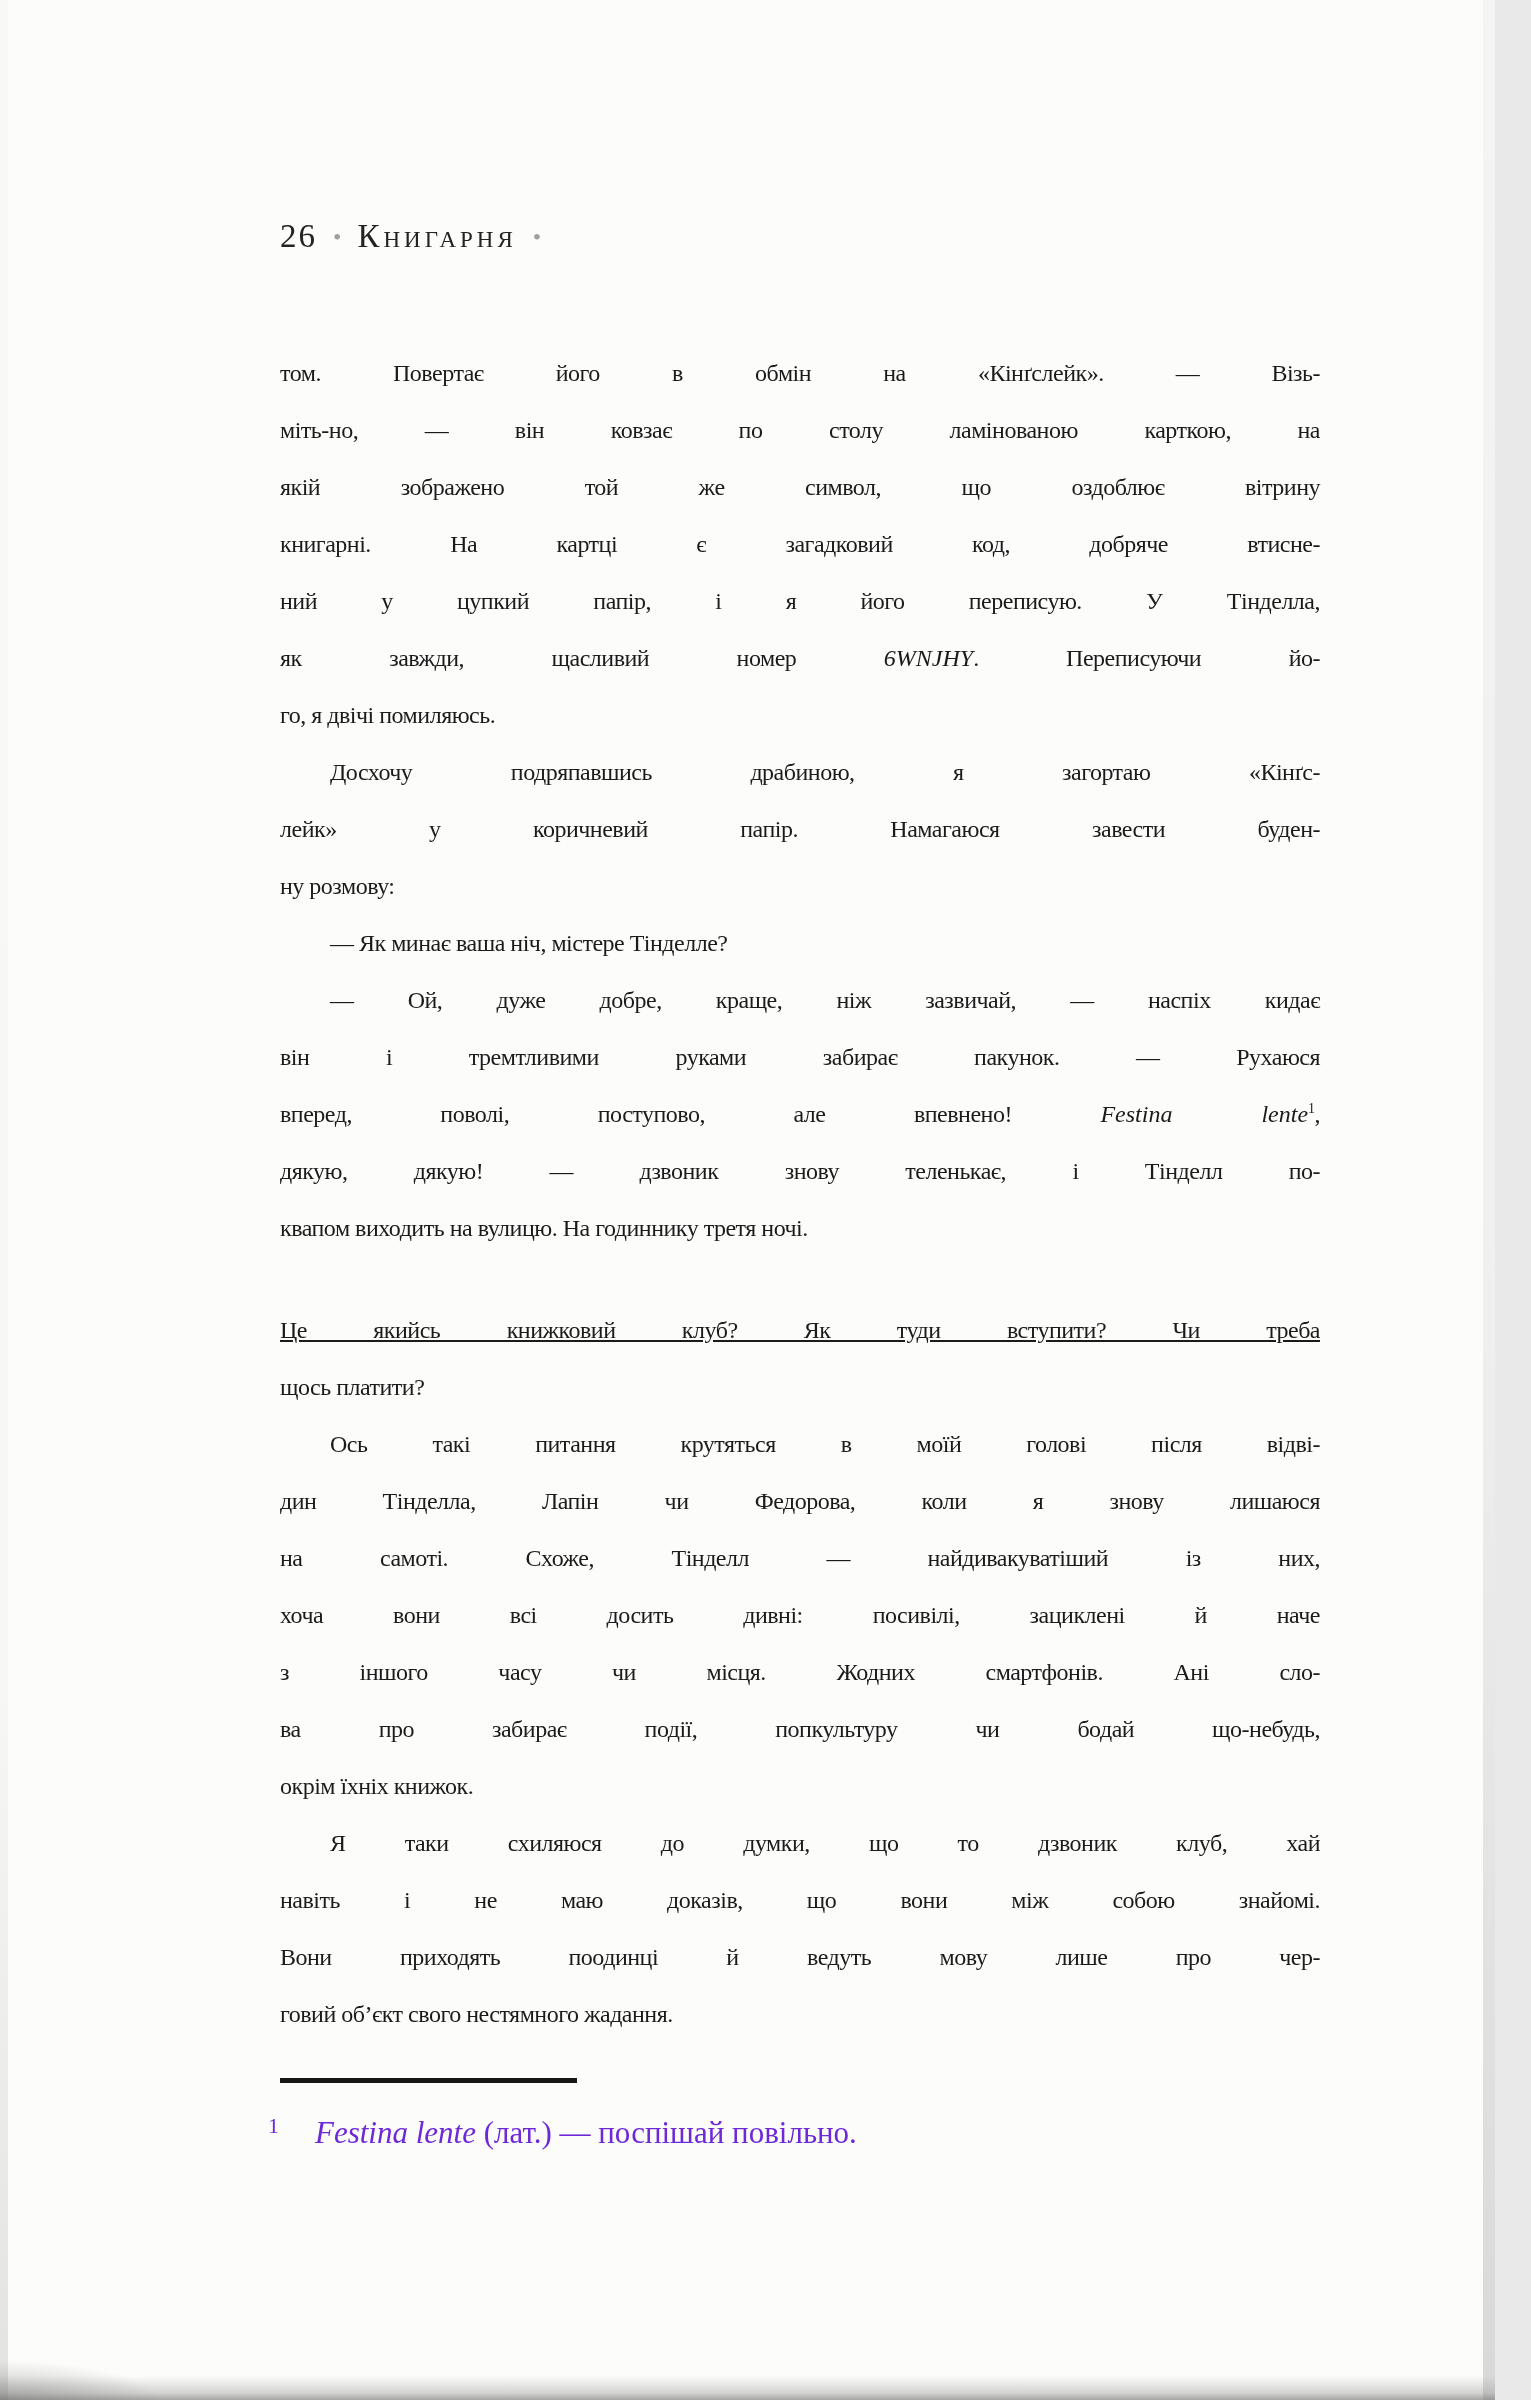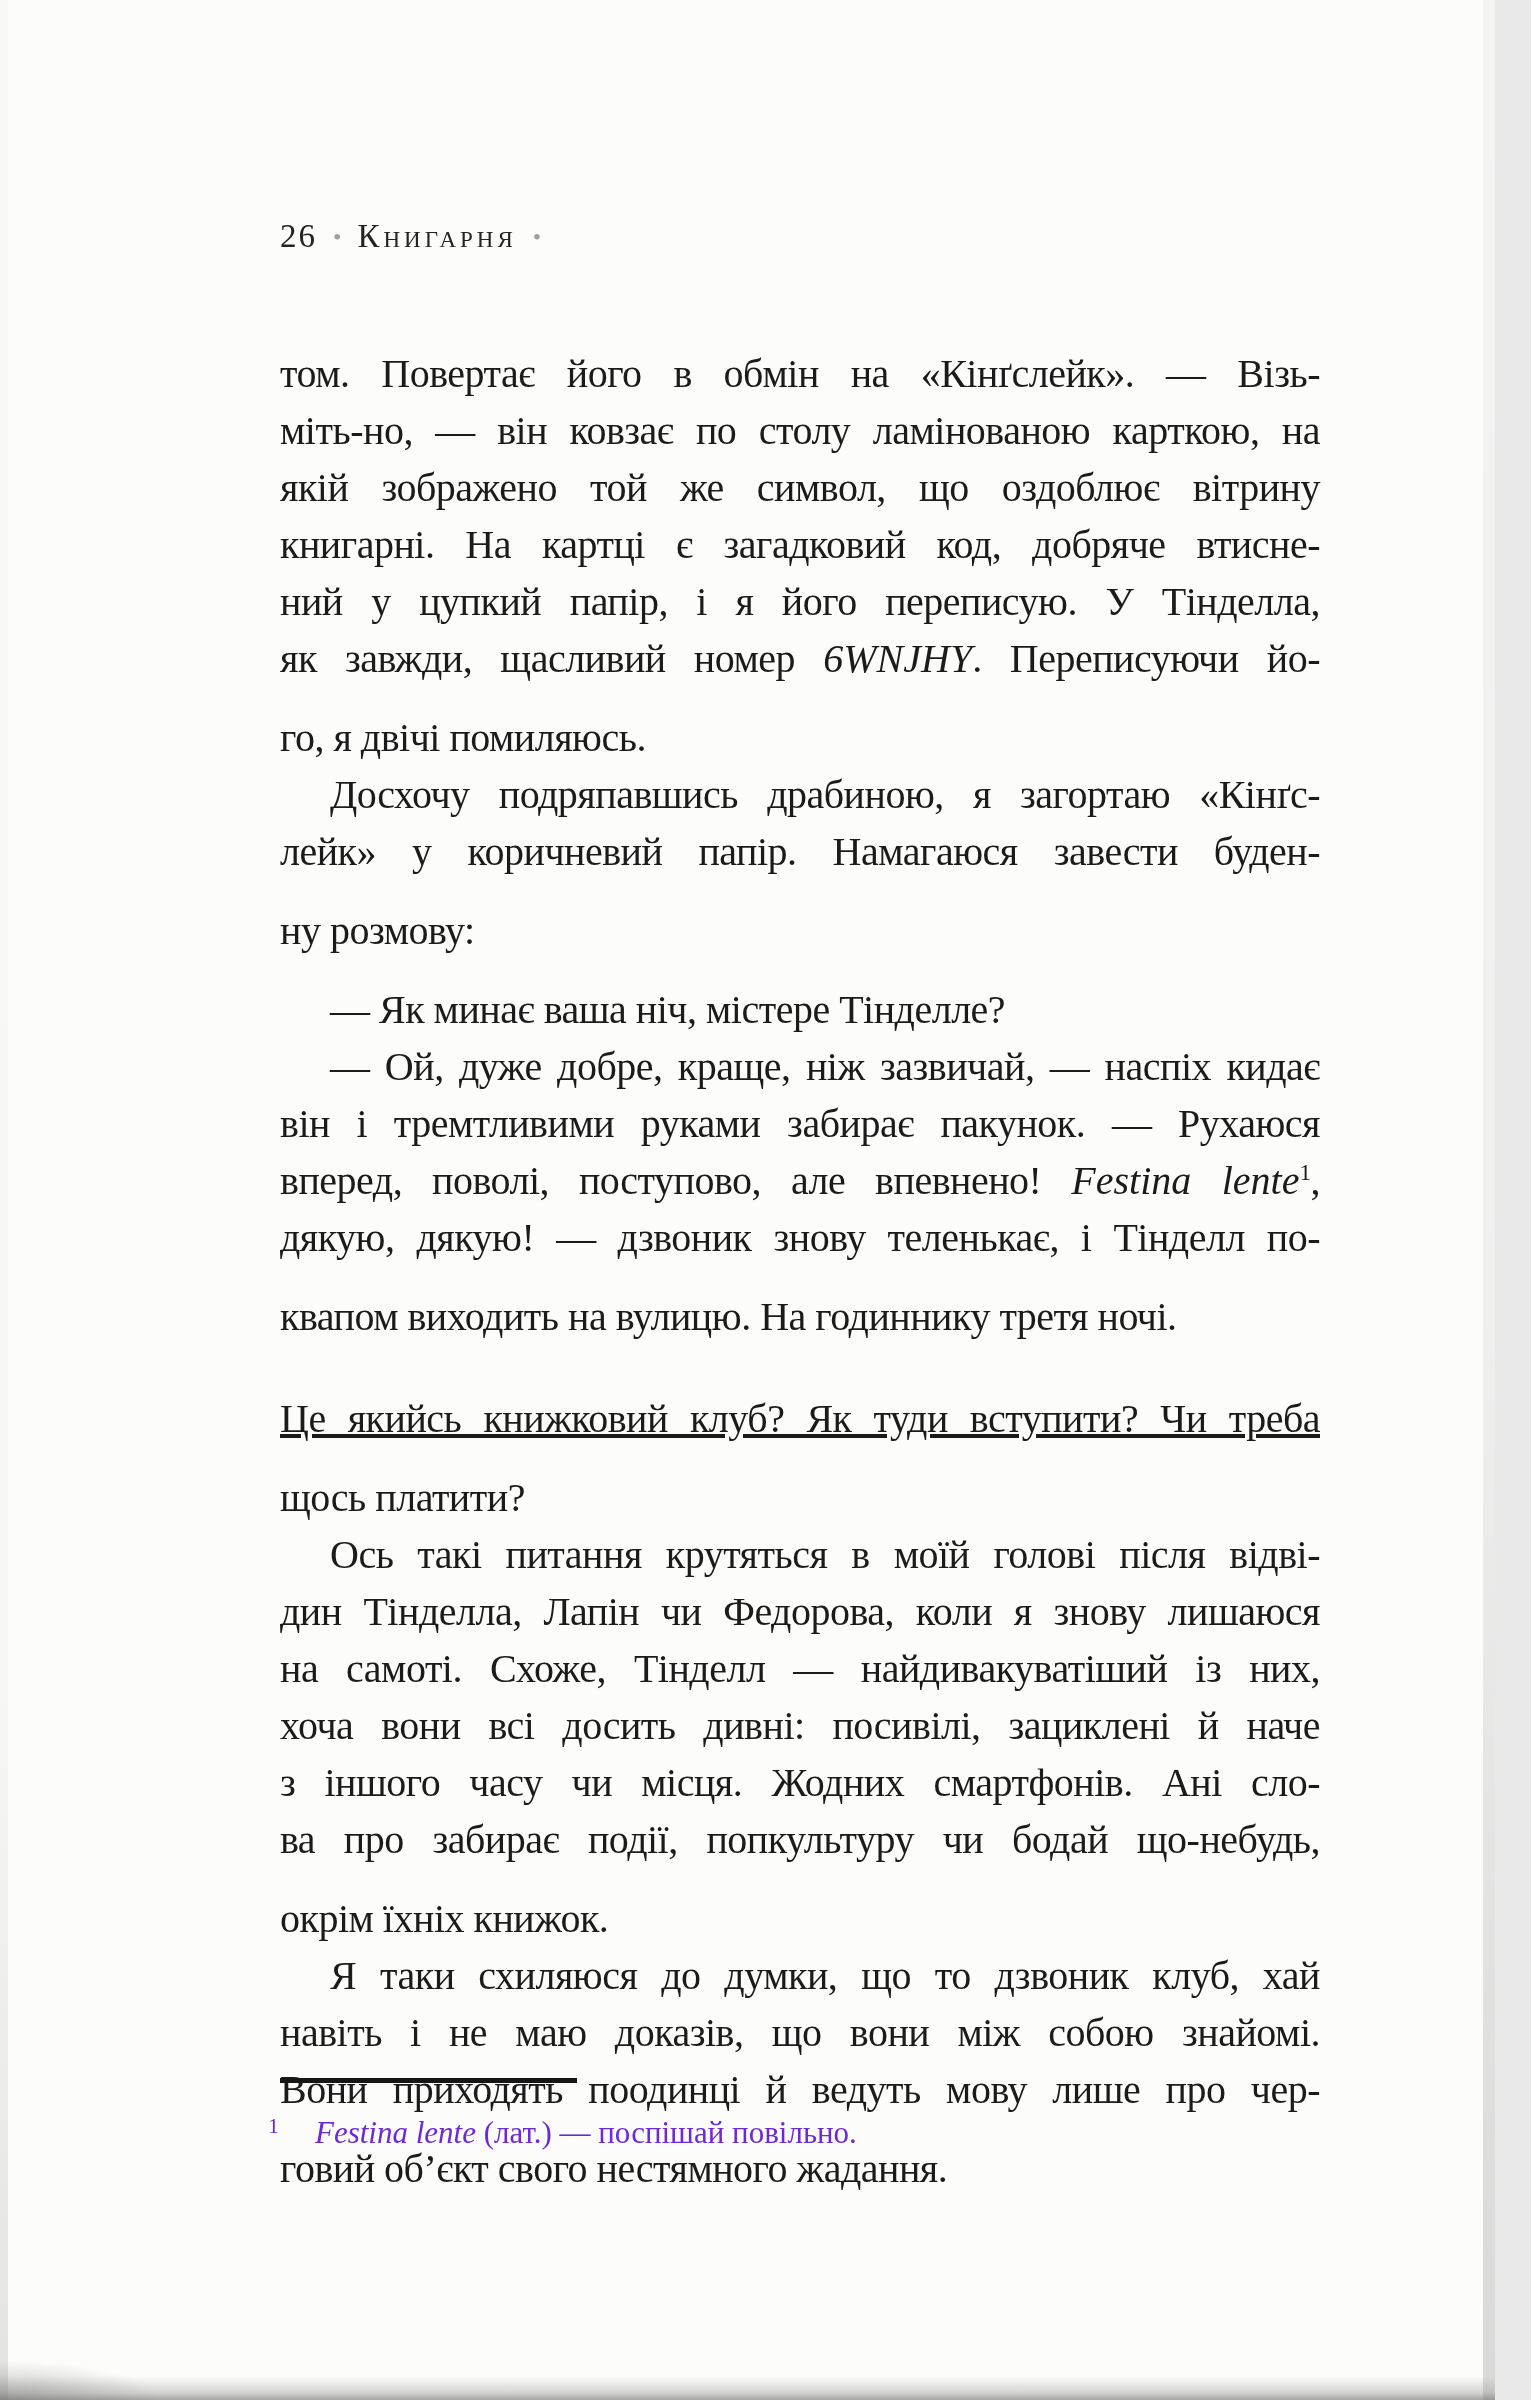--- a/index.html
+++ b/index.html
@@ -21,28 +21,28 @@
   .running-header .dot{
     color:#a0a09e;font-size:24px;vertical-align:2px;
     margin:0 16px;
   }
   .running-header .chapter{
     font-variant:small-caps;letter-spacing:4px;
   }
   
   .body-text{
     position:absolute;top:345px;left:280px;width:1040px;
-    font-size:40px;line-height:57px;letter-spacing:-0.5px;
+    font-size:24px;line-height:57px;letter-spacing:-0.5px;
   }
   .line{
     text-align:justify;
     text-align-last:justify;
     white-space:nowrap;
   }
-  .line.last{text-align-last:left;white-space:normal;margin-top:22px;}
+  .line.last{text-align-last:left;white-space:normal;}
   .line.ind{text-indent:50px;}
   .line.gap{margin-top:45px;text-decoration:underline;}
   .line em{font-style:italic;letter-spacing:0;}
   .line sup{font-size:58%;line-height:0;vertical-align:super;}
   
   .footnote-rule{
     position:absolute;top:2078px;left:280px;
     width:297px;height:5px;background:#161616;
   }
   .footnote{

